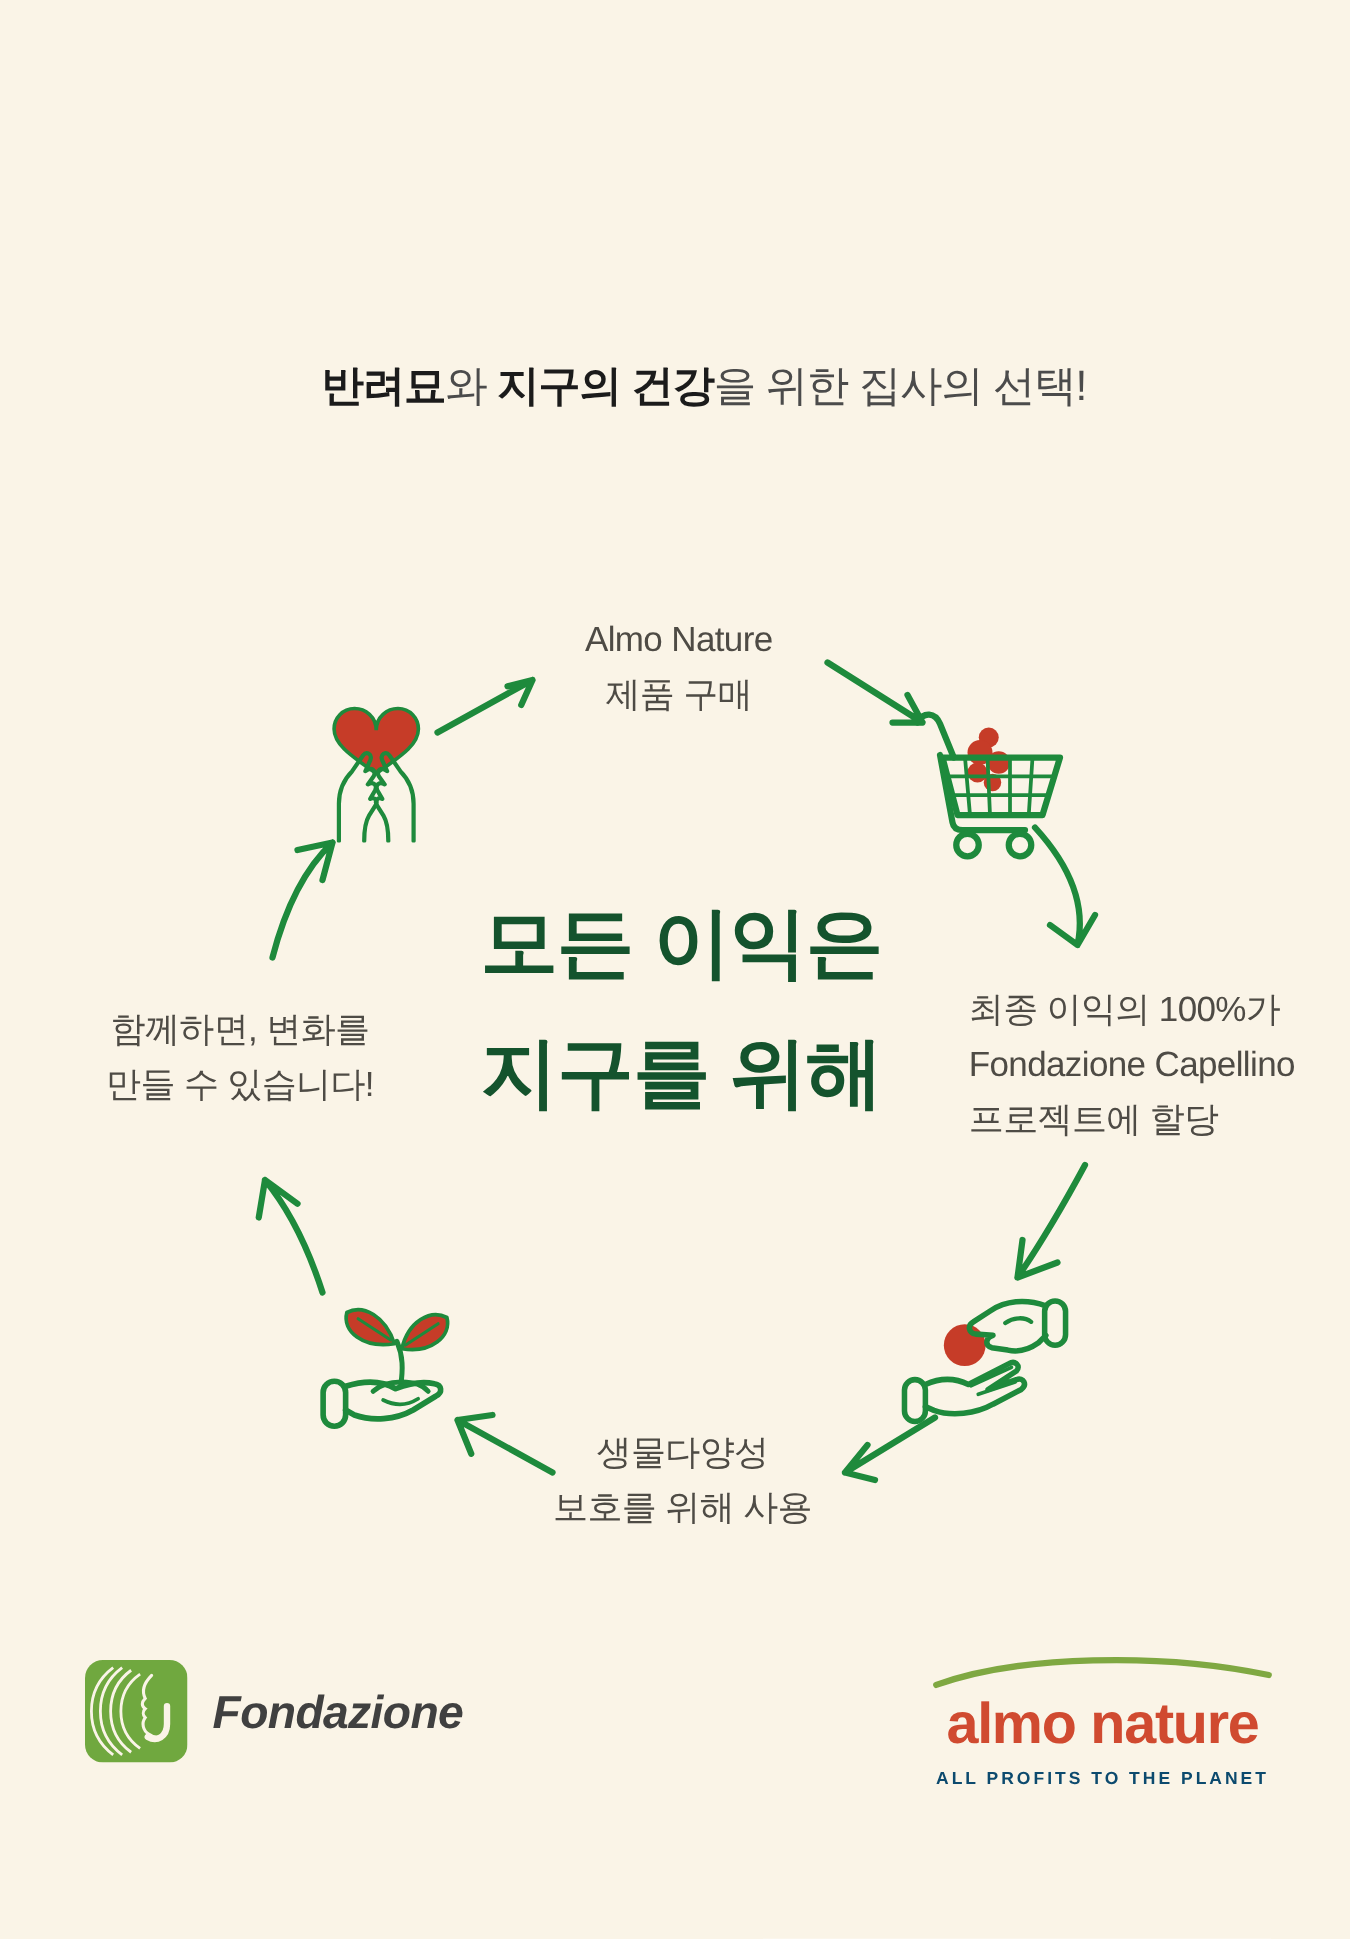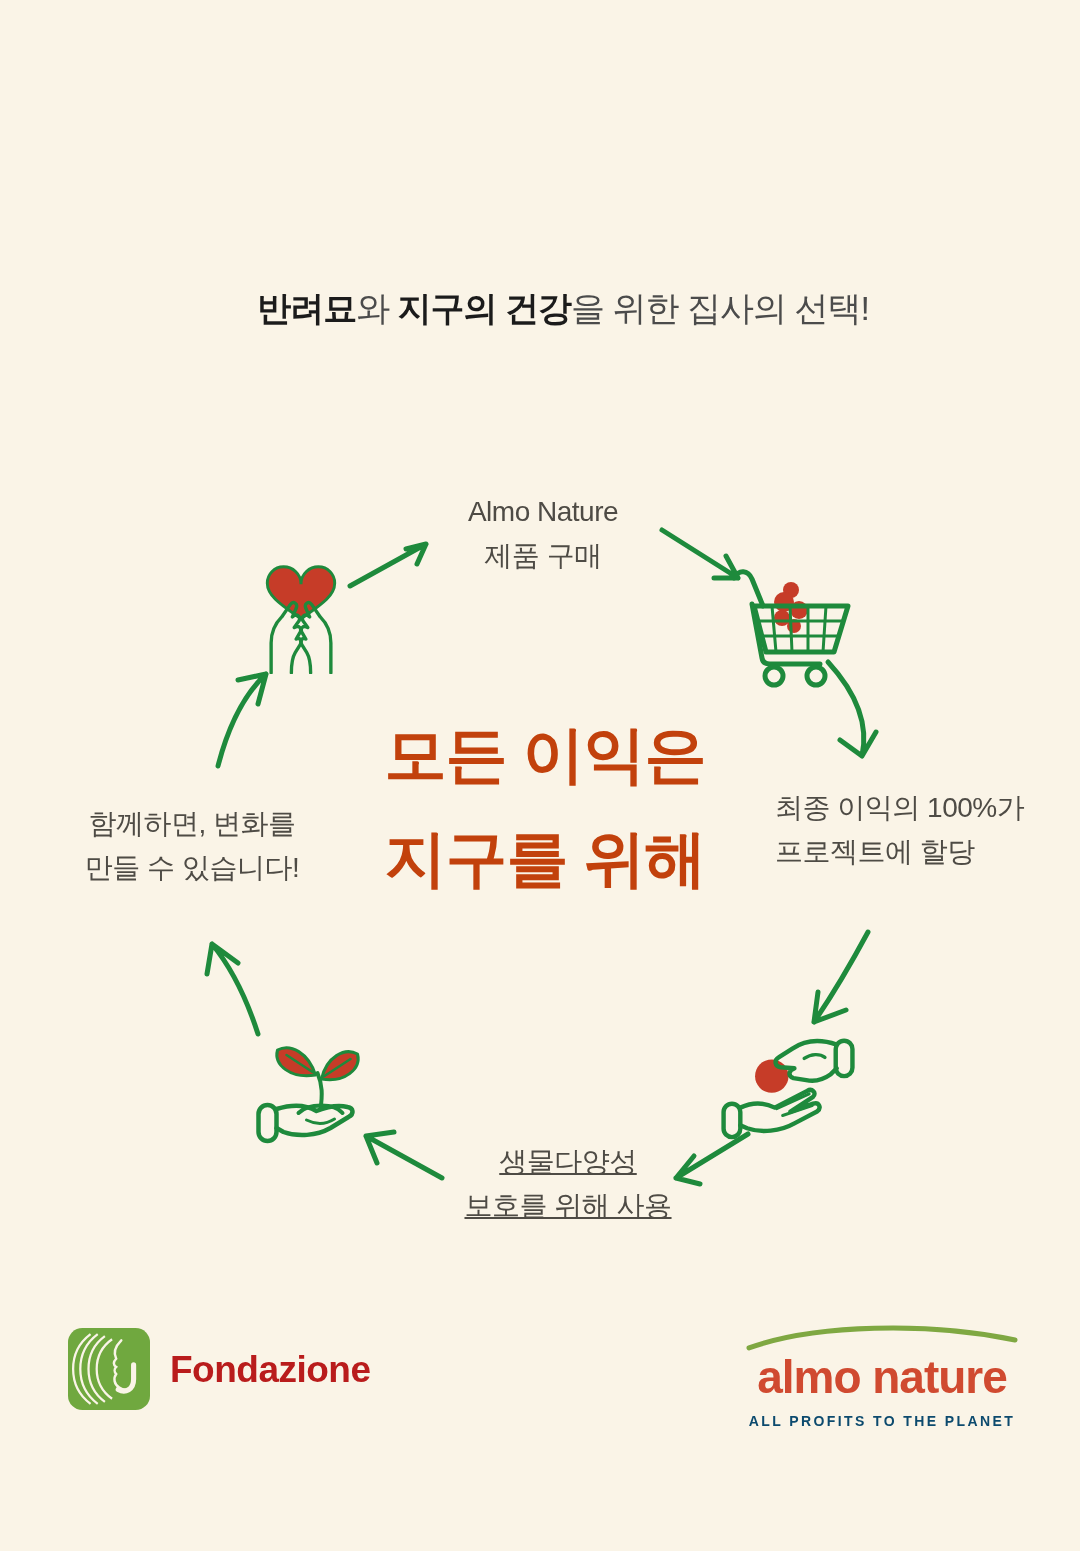--- a/index.html
+++ b/index.html
@@ -12,25 +12,25 @@
     font-size:34px;margin:0;font-weight:400;color:#4B4B4B;letter-spacing:-1px;padding-left:23px;
   }
   .title .tb{font-weight:700;color:#1B1B1B;}
   .step{
     position:absolute;color:#4E4B45;font-size:28px;line-height:44px;letter-spacing:-0.5px;
   }
   .step.center{text-align:center;}
   .step.left-align{text-align:left;}
   .center-msg{
     position:absolute;left:340px;top:703px;width:410px;text-align:center;
-    color:#c2410c;font-size:62px;font-weight:700;line-height:104px;letter-spacing:-1px;
+    color:#14532d;font-size:62px;font-weight:700;line-height:104px;letter-spacing:-1px;
   }
   .arrow,.icon{position:absolute;}
   .footer-fc{position:absolute;left:68px;top:1328px;display:flex;align-items:center;}
-  .fc-text{margin-left:20px;color:#b91c1c;font-size:37px;line-height:41px;letter-spacing:-0.5px;}
+  .fc-text{margin-left:20px;color:#404040;font-size:37px;line-height:41px;letter-spacing:-0.5px;font-style:italic;}
   .fc-line1{font-weight:700;}
   .fc-line2{font-weight:400;}
   .footer-an{position:absolute;left:745px;top:1318px;width:274px;text-align:center;}
   .an-brand{
     color:#D04A30;font-size:46px;font-weight:700;letter-spacing:-1px;
     margin-top:-6px;white-space:nowrap;
   }
   .an-tagline{
     color:#0c4a6e;font-size:14px;font-weight:700;letter-spacing:2.4px;
     margin-top:9px;white-space:nowrap;
@@ -43,24 +43,25 @@
 
   <h1 class="title"><span class="tb">반려묘</span><span>와 </span><span class="tb">지구의 건강</span><span>을 위한 집사의 선택!</span></h1>
 
   <div class="step center" style="left:393px;top:490px;width:300px;">
     <div>Almo Nature</div>
     <div>제품 구매</div>
   </div>
 
   <div class="step left-align" style="left:775px;top:786px;width:270px;">
     <div>최종 이익의 100%가</div>
+    <div>Fondazione Capellino</div>
     <div>프로젝트에 할당</div>
   </div>
 
-  <div class="step center" style="left:408px;top:1140px;width:320px;text-decoration:underline;">
+  <div class="step center" style="left:386px;top:1140px;width:320px;">
     <div>생물다양성</div>
     <div>보호를 위해 사용</div>
   </div>
 
   <div class="step center" style="left:62px;top:802px;width:260px;">
     <div>함께하면, 변화를</div>
     <div>만들 수 있습니다!</div>
   </div>
 
   <div class="center-msg">

